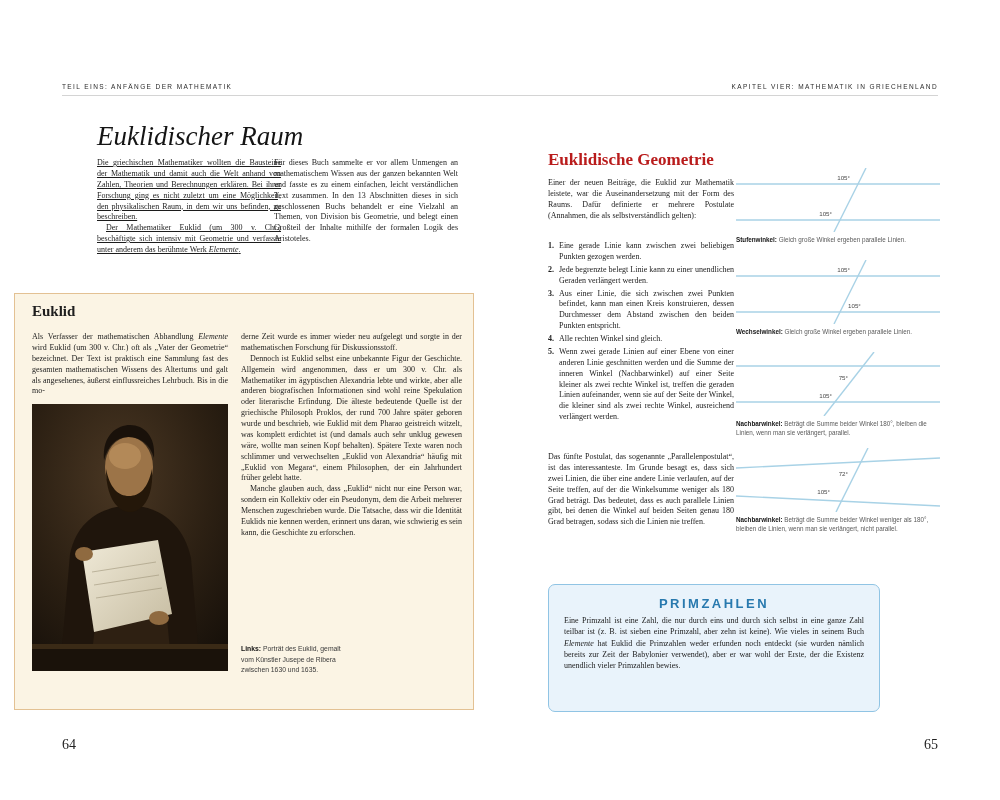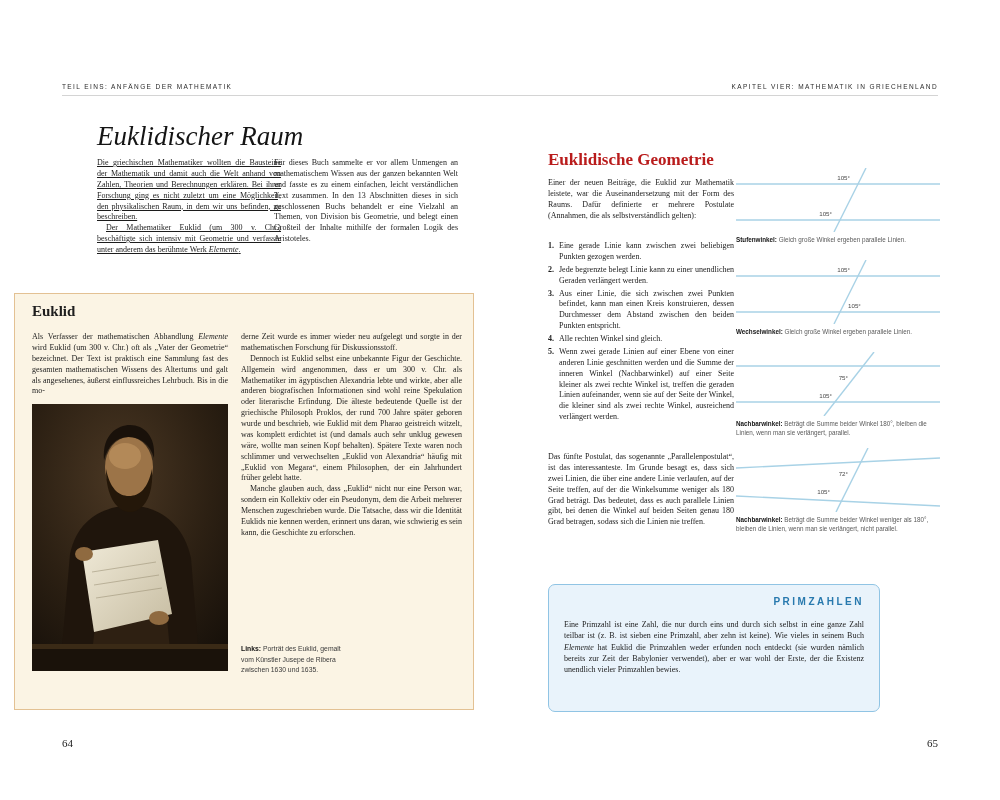--- a/index.html
+++ b/index.html
@@ -81,29 +81,29 @@
   }
   .diag-caption b{ color:#151515; }
 
   
   #primzahlen-box{
     position:absolute; left:548px; top:584px; width:332px; height:128px;
     background:#e9f3fb; border:1px solid #90c4e4; border-radius:7px;
     padding:11px 15px;
   }
   #primzahlen-title{
-    text-align:right;
-    font-family:"Liberation Sans", sans-serif;
-    font-weight:700; font-size:10px; letter-spacing:2.5px;
-    color:#2879ae; margin-bottom:12px;
+    text-align:center;
+    font-family:"Liberation Sans", sans-serif;
+    font-weight:700; font-size:13px; letter-spacing:2.5px;
+    color:#2879ae; margin-bottom:4px;
   }
   #primzahlen-text{ font-size:8px; line-height:1.42; text-align:justify; color:#1c1c1c; }
 
   
-  .pagenum{ position:absolute; top:737px; font-size:11px; color:#222; }
+  .pagenum{ position:absolute; top:737px; font-size:14px; color:#222; }
   #pagenum-left{ left:62px; }
   #pagenum-right{ right:62px;text-align:right; }
 </style>
 </head>
 <body>
 
 <div class="runhead" id="runhead-left">TEIL EINS: ANFÄNGE DER MATHEMATIK</div>
 <div class="runhead" id="runhead-right">KAPITEL VIER: MATHEMATIK IN GRIECHENLAND</div>
 <div class="head-rule"></div>
 

